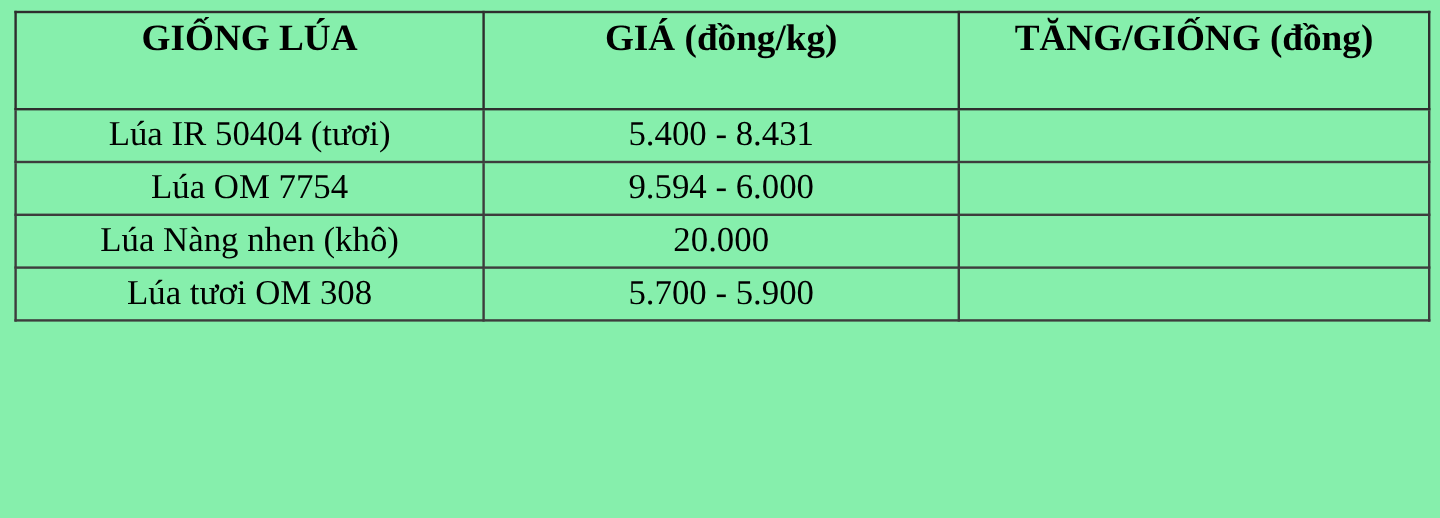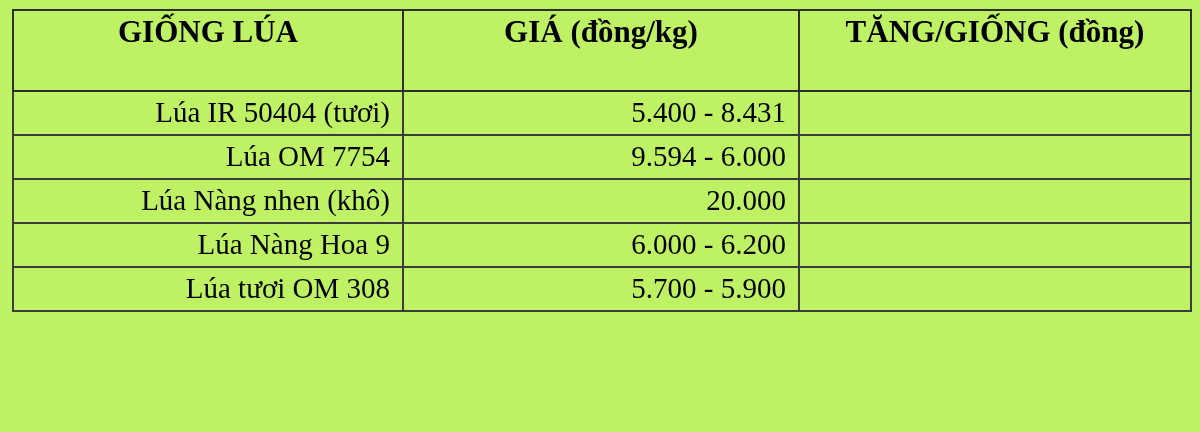--- a/index.html
+++ b/index.html
@@ -5,21 +5,21 @@
   html, body {
     margin: 0;
     padding: 0;
     background: #ffffff;
     font-family: "Liberation Serif", "DejaVu Serif", serif;
   }
   .page {
     position: relative;
     width: 1200px;
     height: 432px;
-    background: #bef264;
+    background: #86efac;
     overflow: hidden;
   }
   table.price-table {
     position: absolute;
     left: 12px;
     top: 9px;
     width: 1178px;
     border-collapse: collapse;
     table-layout: fixed;
     border: 2px solid #000000;
@@ -34,21 +34,21 @@
     font-size: 31px;
     text-align: center;
     vertical-align: top;
     height: 76px;
     padding: 3px 4px 0 4px;
     line-height: 1.15;
   }
   table.price-table td {
     border: 2px solid #3d3d3d;
     font-size: 29px;
-    text-align: right;
+    text-align: center;
     vertical-align: middle;
     height: 40px;
     padding: 1px 12px;
     line-height: 1.1;
     white-space: nowrap;
     overflow: hidden;
   }
 </style>
 </head>
 <body>
@@ -77,24 +77,19 @@
         <td>Lúa OM 7754</td>
         <td>9.594 - 6.000</td>
         <td></td>
       </tr>
       <tr>
         <td>Lúa Nàng nhen (khô)</td>
         <td>20.000</td>
         <td></td>
       </tr>
       <tr>
-        <td>Lúa Nàng Hoa 9</td>
-        <td>6.000 - 6.200</td>
-        <td></td>
-      </tr>
-      <tr>
         <td>Lúa tươi OM 308</td>
         <td>5.700 - 5.900</td>
         <td></td>
       </tr>
     </tbody>
   </table>
 </div>
 
 </body></html>

